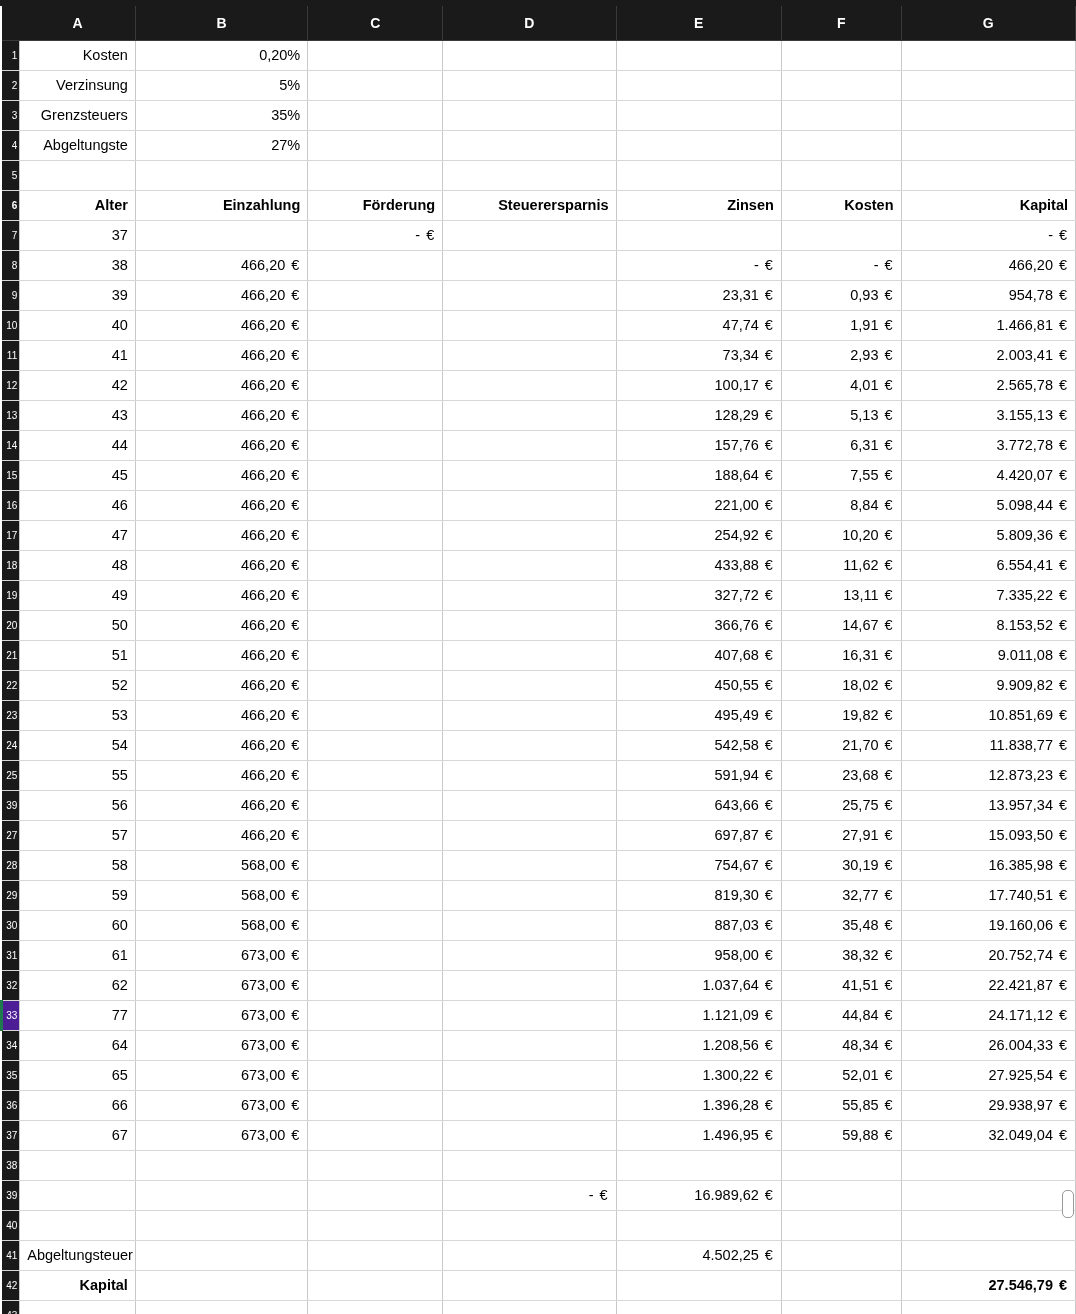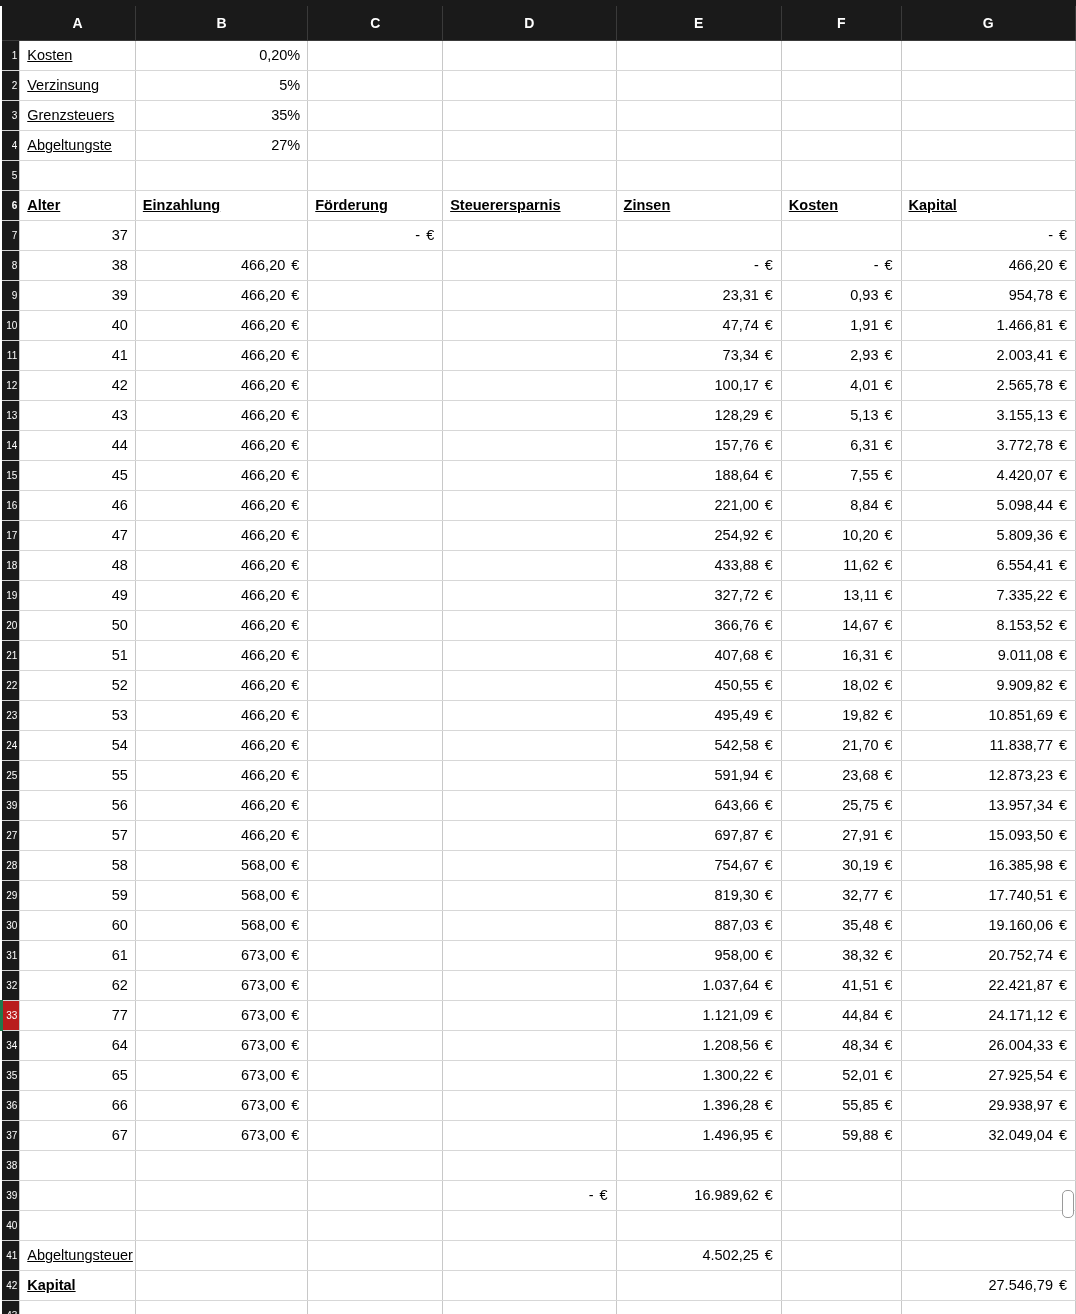--- a/index.html
+++ b/index.html
@@ -54,21 +54,21 @@
     background: #1a1a1a;
     color: #ffffff;
     font-size: 10px;
     text-align: right;
     padding-right: 2px !important;
     border-right: 1px solid #1a1a1a;
     border-bottom: 1px solid #333333;
     font-family: "Liberation Sans", sans-serif;
   }
   .rowhdr.sel {
-    background: #b91c1c;
+    background: #4c1d95;
     border-left: 3px solid #1f7a4d;
   }
   thead th.colhdr {
     background: #1a1a1a;
     color: #ffffff;
     font-weight: bold;
     text-align: center;
     font-size: 14px;
     height: 34px;
     border-right: 1px solid #3a3a3a;
@@ -76,21 +76,21 @@
   }
   thead th.corner {
     background: #1a1a1a;
     border-right: 1px solid #1a1a1a;
     border-bottom: 1px solid #3a3a3a;
   }
   .cell {
     padding: 0 7px !important;
     vertical-align: middle;
   }
-  .l { text-align: left; text-decoration: underline; }
+  .l { text-align: right; }
   .r { text-align: right; }
   .b { font-weight: bold; }
   
   .cur {
     display: flex;
     justify-content: flex-end;
     align-items: center;
     height: 100%;
     gap: 6px;
   }
@@ -1184,21 +1184,21 @@
             <td class="cell "></td>
           </tr>
           <tr>
             <td class="rowhdr">42</td>
             <td class="cell l b" style="font-weight: bold;"><span>Kapital</span></td>
             <td class="cell "></td>
             <td class="cell "></td>
             <td class="cell "></td>
             <td class="cell "></td>
             <td class="cell "></td>
-            <td class="cell r b" style="font-weight: normal;">
+            <td class="cell r b" style="font-weight: bold;">
               <div class="cur">
                 <span class="num">27.546,79</span>
                 <span class="sym">€</span>
               </div>
             </td>
           </tr>
           <tr>
             <td class="rowhdr">43</td>
             <td class="cell "></td>
             <td class="cell "></td>

